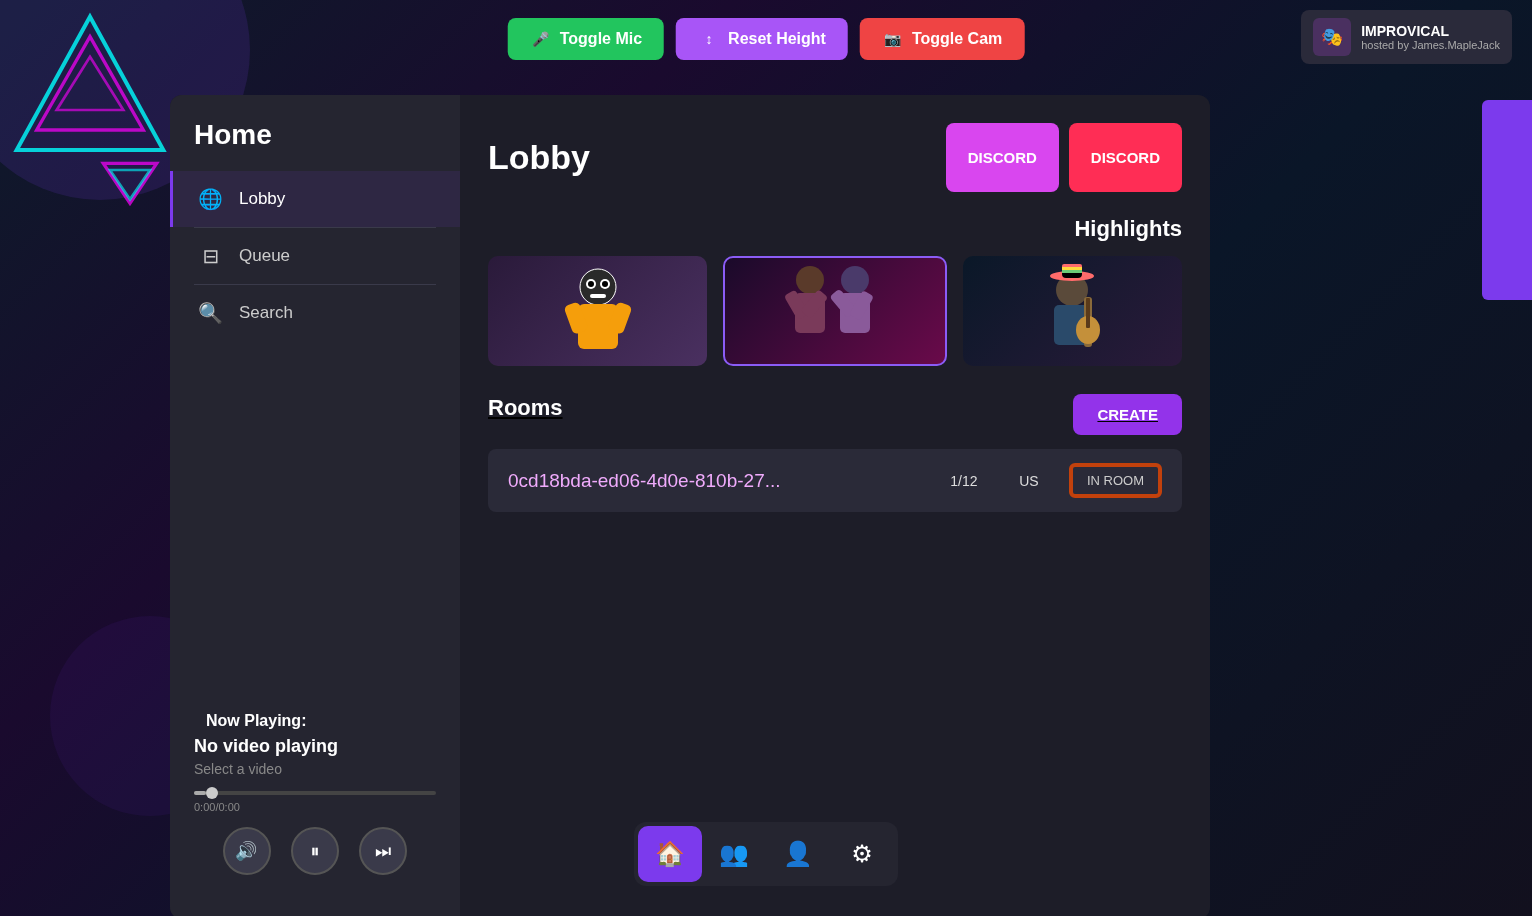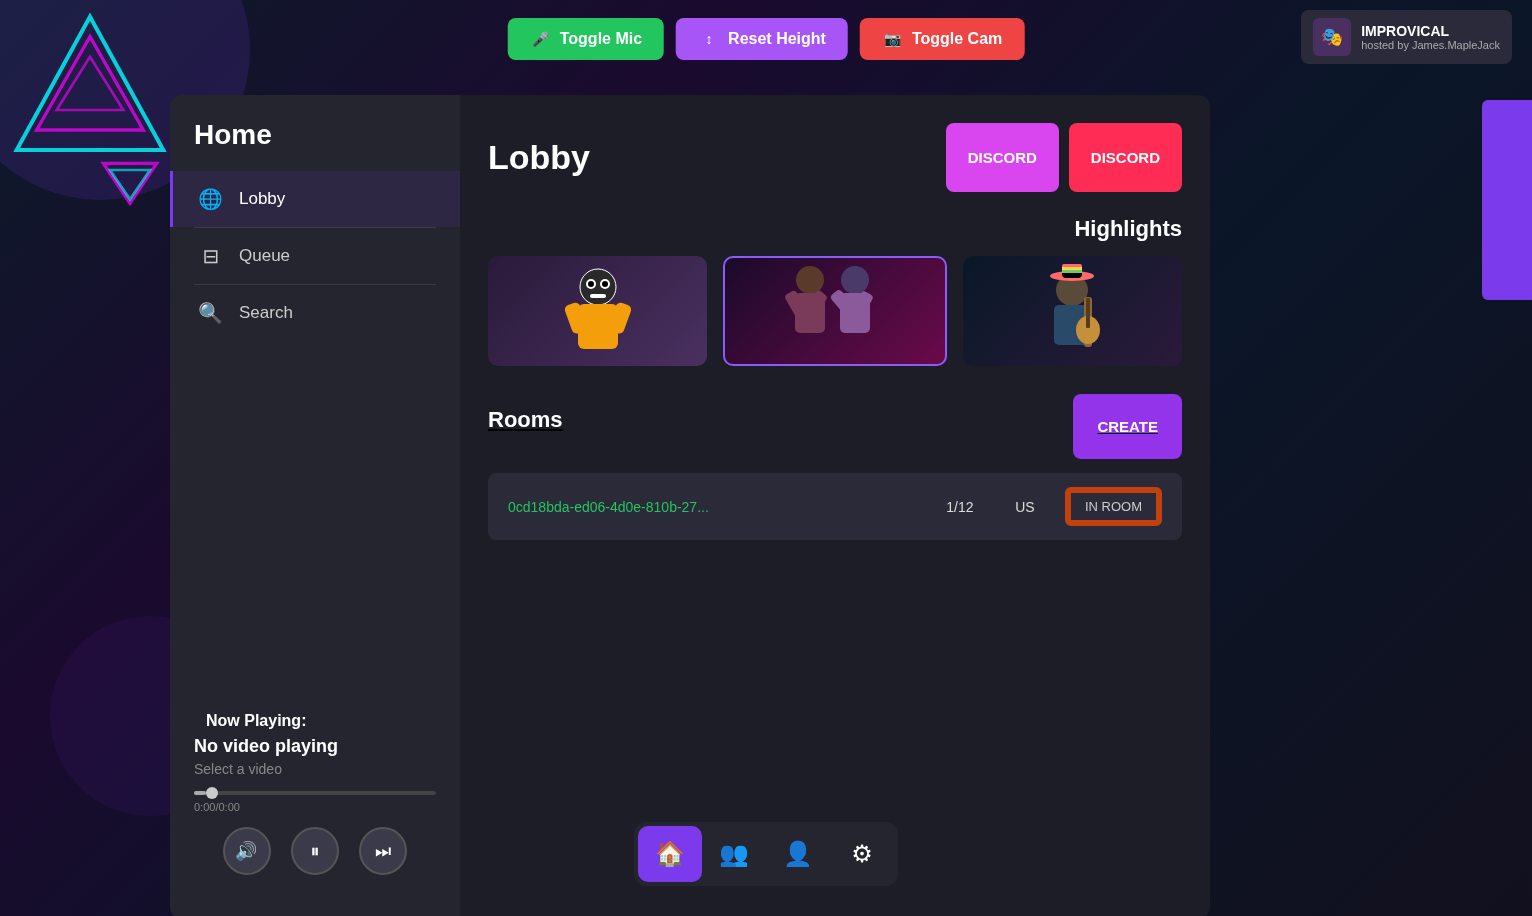--- a/index.html
+++ b/index.html
@@ -341,61 +341,61 @@
       align-items: center;
       justify-content: space-between;
       margin-bottom: 14px;
       text-decoration: underline;
     }
 
     .create-btn {
       background: #9333ea;
       color: white;
       border: none;
-      padding: 24px 24px;
+      padding: 12px 24px;
       border-radius: 8px;
       font-size: 15px;
       font-weight: bold;
       cursor: pointer;
       margin-left: 34px;
     }
 
     .room-row {
       background: #2a2a38;
       border-radius: 8px;
       padding: 14px 20px;
       display: flex;
       align-items: center;
       gap: 20px;
       color: white;
     }
 
     .room-id {
       flex: 1;
-      font-size: 14px;
-      color: #22c55e;
+      font-size: 19px;
+      color: #f0abfc;
     }
 
     .room-count {
       color: #ddd;
       font-size: 14px;
       min-width: 50px;
       text-align: center;
     }
 
     .room-region {
       color: #ddd;
       font-size: 14px;
       min-width: 40px;
       text-align: center;
     }
 
     .in-room-btn {
       background: transparent;
-      border: 6px solid #c2410c;
+      border: 4px solid #c2410c;
       color: #ccc;
       padding: 6px 14px;
       border-radius: 6px;
       font-size: 13px;
       cursor: pointer;
     }
 
     
     .bottom-nav {
       position: absolute;

